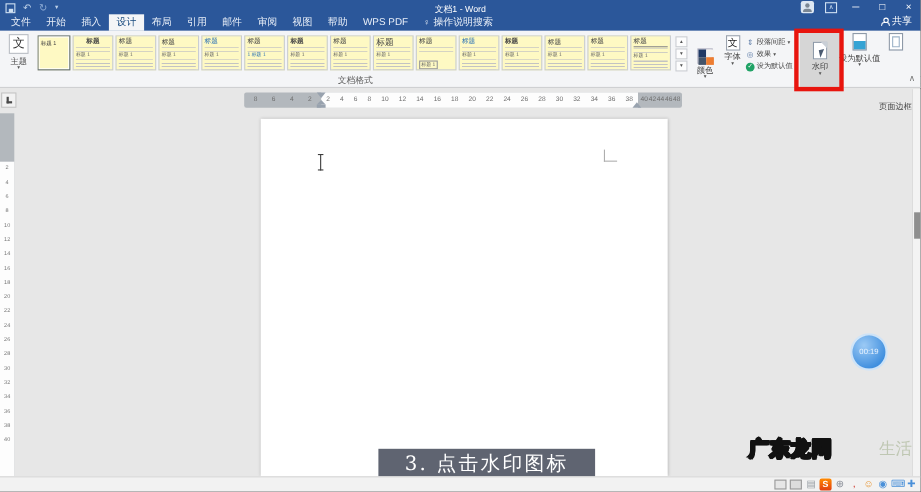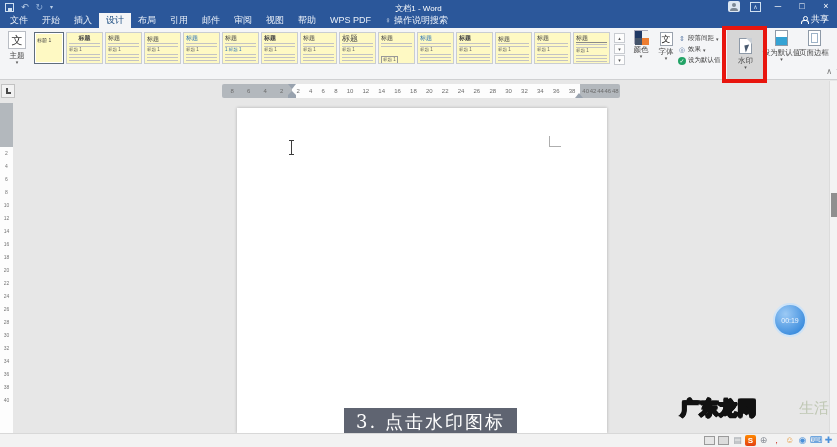--- a/index.html
+++ b/index.html
@@ -49,40 +49,40 @@
   .v-bold-center .h{font-weight:bold;text-align:center;}
   .v-serif .h{font-family:"DejaVu Serif","Liberation Serif",serif;}
   .v-serif-big .h{font-family:"DejaVu Serif","Liberation Serif",serif;font-size:8px;}
   .v-blue .h{color:#2e74b5;}
   .v-bold .h{font-weight:bold;}
   .v-rule .h{border-bottom:1px solid #8a8a8a;margin:0 2px;padding-left:0;}
   .v-numbered .s{color:#2e74b5;}
   .v-boxed .s{border:1px solid #999;display:inline-block;margin-left:2px;padding:0 1px;}
   .gal-arrows{position:absolute;left:614px;top:5px;display:flex;flex-direction:column;gap:1px;}
   .gal-arrows .ab{width:11px;height:10px;background:#fdfdfd;border:1px solid #c9ccd1;font-size:5px;line-height:8px;text-align:center;color:#555;}
-  .colors{left:629px;top:2px;width:24px;}
+  .colors{left:629px;top:16px;width:24px;}
   .quad{width:14px;height:14px;display:grid;grid-template-columns:7px 7px;grid-template-rows:7px 7px;border:1px solid #aab;margin-bottom:1px;}
   .quad i:nth-child(1){background:#1f3864;}
   .quad i:nth-child(2){background:#f2f2f2;}
   .quad i:nth-child(3){background:#44546a;}
   .quad i:nth-child(4){background:#ed7d31;}
   .fonts{left:655px;top:4px;width:22px;}
   .font-ic{width:13px;height:14px;background:#fff;border:1px solid #9aa2ad;font-size:9px;line-height:13px;text-align:center;color:#222;margin-bottom:1px;}
   .pstack{position:absolute;left:678px;top:6px;width:48px;display:flex;flex-direction:column;gap:2px;}
   .prow{display:flex;align-items:center;gap:2px;font-size:6.5px;color:#444;white-space:nowrap;}
   .prow .pic{font-size:7px;color:#5b7aa6;width:8px;text-align:center;}
   .prow .chk{width:8px;height:8px;border-radius:50%;background:#21a366;color:#fff;font-size:6px;line-height:8px;text-align:center;}
   .prow .car{font-size:5px;color:#555;}
   .wm-btn{left:727px;top:2px;width:37px;height:50px;background:#d6d6d6;padding-top:8px;}
   .page-ic{width:13px;height:16px;background:#fff;border:1px solid #8e9aa8;position:relative;margin-bottom:2px;}
   .page-ic::before{content:"";position:absolute;right:-1px;top:-1px;border:3px solid #c9cfd6;border-left-color:transparent;border-bottom-color:transparent;width:0;height:0;}
   .cursor-tri{position:absolute;right:1px;bottom:1px;width:0;height:0;border-left:5px solid #4a5a70;border-bottom:7px solid transparent;transform:rotate(-12deg);}
   .pc-btn{left:766px;top:2px;width:31px;}
   .pc-ic{width:13px;height:16px;background:linear-gradient(#fff 45%,#35a3d4 45%);border:1px solid #8e9aa8;margin-bottom:2px;}
-  .pb-btn{left:798px;top:2px;width:32px;}
+  .pb-btn{left:798px;top:2px;width:32px;gap:44px;}
   .pb-ic{width:13px;height:16px;background:#fff;border:1px solid #8e9aa8;box-shadow:inset 0 0 0 2px #fff,inset 0 0 0 3px #9db3c8;margin-bottom:2px;}
   .grp{position:absolute;bottom:1px;font-size:8px;color:#5d5d5d;text-align:center;}
   .grp.df{left:34px;width:578px;}
   .grp.pb{left:753px;width:103px;margin-left:48px;}
   .collapse{position:absolute;right:5px;bottom:3px;font-size:8px;color:#777;}
 
   
   .red-box{position:absolute;left:722px;top:26px;width:45px;height:57px;border:4px solid #e8150e;z-index:60;}
 
   
@@ -107,21 +107,21 @@
   
   .page{position:absolute;left:237px;top:108px;width:370px;height:325px;background:#fff;box-shadow:0 0 3px rgba(0,0,0,.25);}
   .ibeam{position:absolute;left:287px;top:140px;width:9px;height:15px;z-index:10;}
   .ibeam::before{content:"";position:absolute;left:4px;top:0;width:1px;height:15px;background:#3c3c3c;}
   .ibeam::after{content:"";position:absolute;left:2px;top:0;width:5px;height:1px;background:#3c3c3c;box-shadow:0 14px 0 #3c3c3c;}
   .corner{position:absolute;left:549px;top:136px;width:12px;height:11px;border-left:1px solid #aeaeae;border-bottom:1px solid #aeaeae;}
   .vscroll{position:absolute;left:829px;top:81px;width:8px;height:352px;background:#f3f3f3;border-left:1px solid #dcdcdc;}
   .vthumb{position:absolute;left:1px;top:112px;width:6px;height:24px;background:#8f8f8f;}
 
   
-  .caption{position:absolute;left:344px;top:408px;background:#5f6471;color:#fff;font-family:"DejaVu Serif","Liberation Serif",serif;font-size:18px;line-height:26px;padding:1px 12px 2px;letter-spacing:2px;white-space:nowrap;z-index:70;}
+  .caption{position:absolute;left:344px;top:408px;background:#5f6471;color:#fff;font-family:"DejaVu Serif","Liberation Serif",serif;font-size:18px;line-height:26px;padding:1px 24px 2px;letter-spacing:2px;white-space:nowrap;z-index:70;}
   .wmtext{position:absolute;left:681px;top:396px;font-size:18px;font-weight:bold;letter-spacing:1px;color:#fff;-webkit-text-stroke:2px #111;text-shadow:1.5px 0 #111,-1.5px 0 #111,0 1.5px #111,0 -1.5px #111,1px 1px #111,-1px -1px #111,1px -1px #111,-1px 1px #111;white-space:nowrap;z-index:72;}
   .faint{position:absolute;left:799px;top:399px;font-size:15px;color:rgba(165,178,145,.6);z-index:71;white-space:nowrap;}
   .bubble{position:absolute;left:773px;top:303px;width:34px;height:34px;border-radius:50%;background:radial-gradient(circle at 35% 30%,#9ccaf5,#3e8ede 75%);border:2px solid rgba(220,235,250,.9);color:#eaf4ff;font-size:7px;display:flex;align-items:center;justify-content:center;z-index:80;}
 
   
   .statusbar{position:absolute;left:0;bottom:0;width:837px;height:14px;background:#f2f2f2;border-top:1px solid #d8d8d8;z-index:75;}
   .sb-left{position:absolute;left:8px;top:0;height:13px;display:flex;gap:16px;align-items:center;font-size:8px;color:#444;white-space:nowrap;}
   .sb-right{position:absolute;right:3px;top:0;height:13px;display:flex;gap:3px;align-items:center;}
   .view-ic{width:11px;height:9px;border:1px solid #9a9a9a;background:#e6e6e6;}
   .view-ic.b{background:#dcdcdc;}
@@ -337,20 +337,21 @@
       <span class="pc-ic"></span>
       <span class="lbl">设为默认值</span>
       <span class="car">▾</span>
     </div>
 
     <div class="rbtn pb-btn">
       <span class="pb-ic"></span>
       <span class="lbl">页面边框</span>
     </div>
 
+    <div class="grp df">文档格式</div>
     <div class="grp pb">页面背景</div>
     <span class="collapse">∧</span>
   </div>
 
   <div class="red-box"></div>
 
   <div class="tabsel">
       <i></i>
     </div>
   <div class="hruler">

